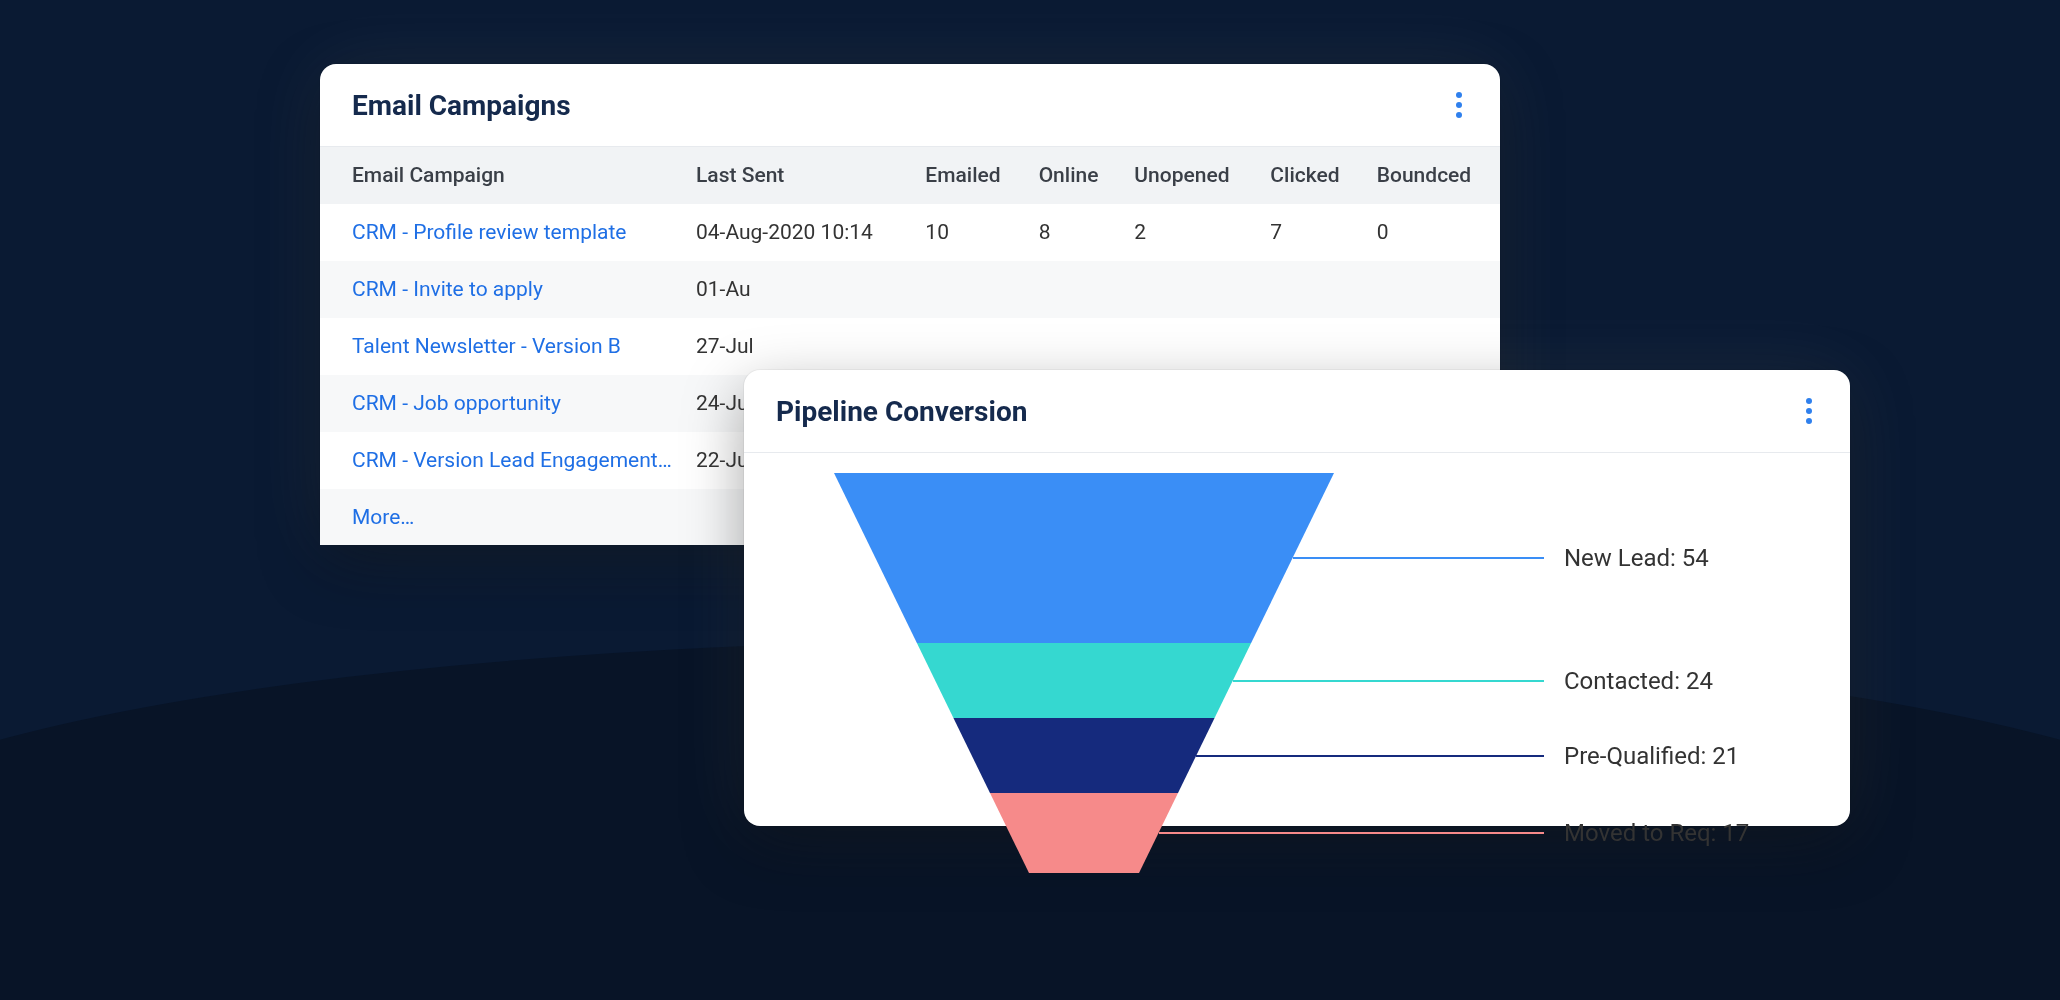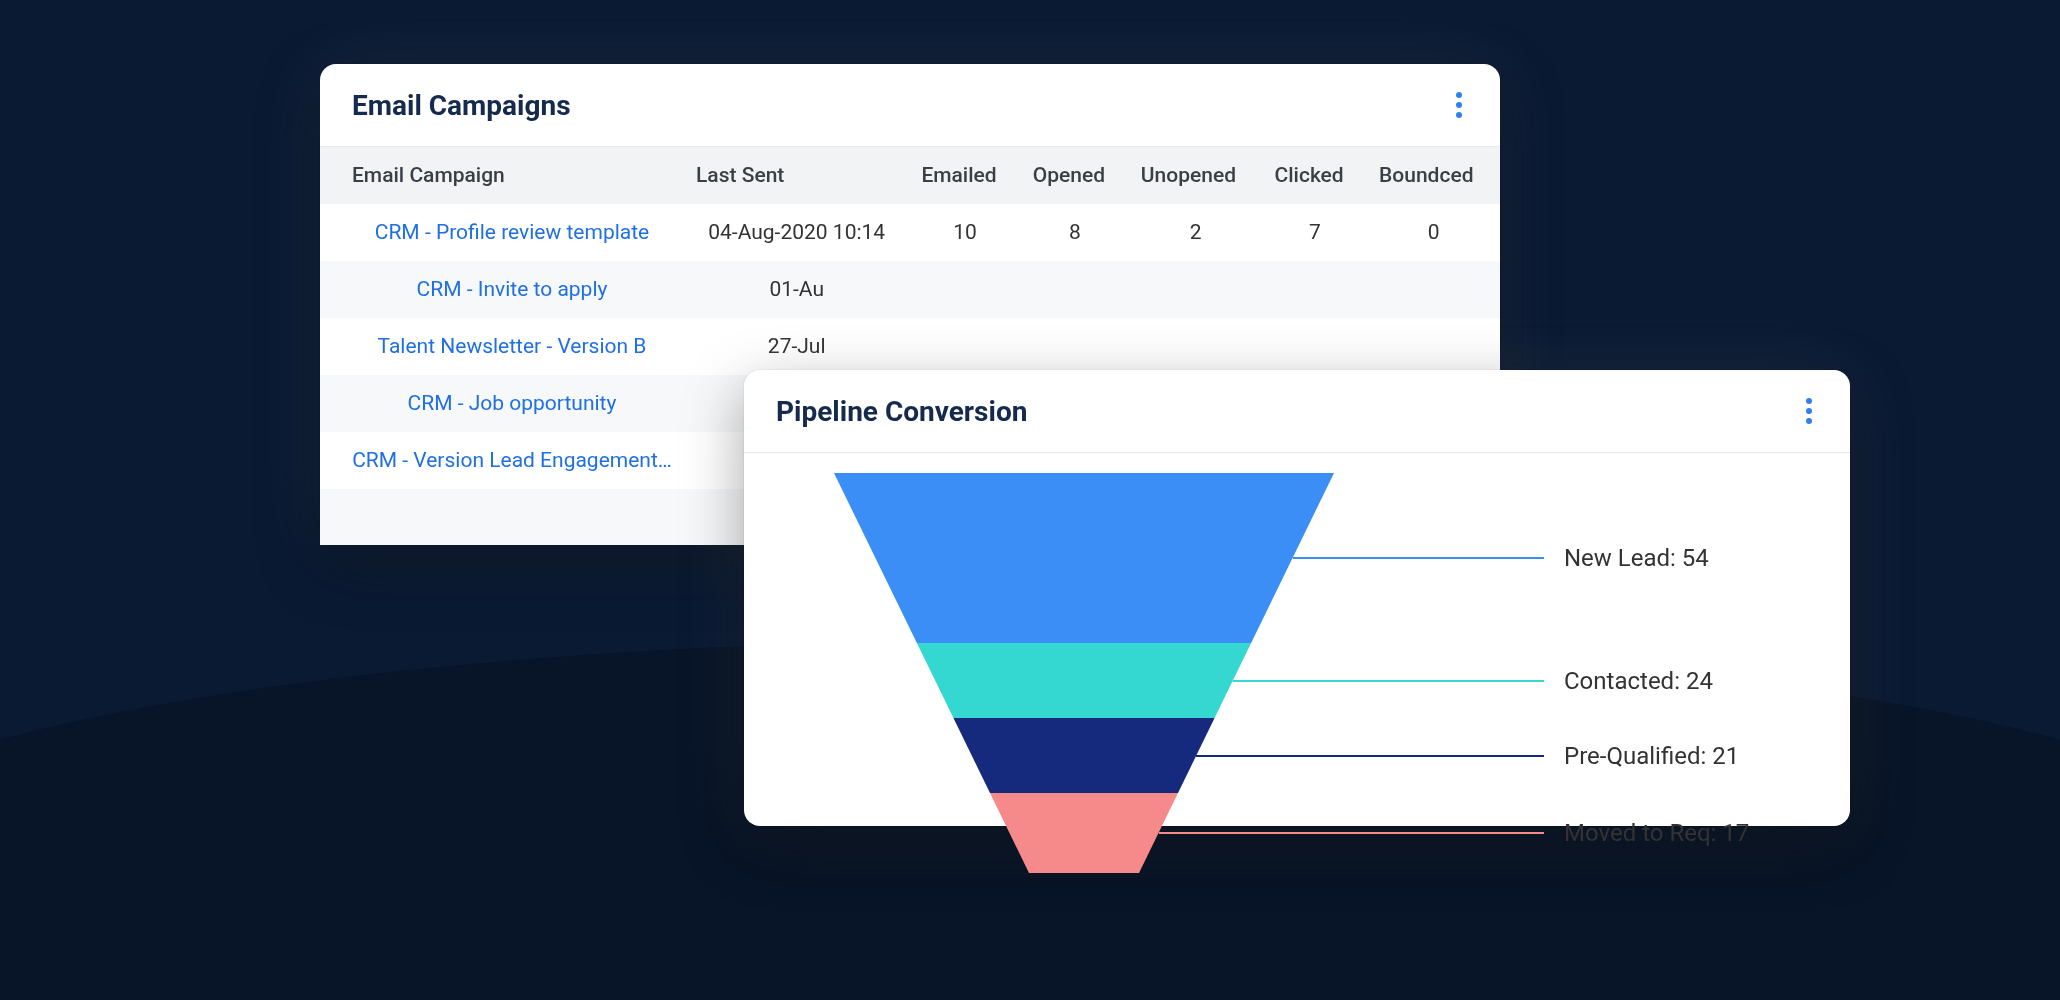--- a/index.html
+++ b/index.html
@@ -74,21 +74,20 @@
     font-weight: 500;
     color: #3a3f47;
     background: #f1f3f5;
     padding: 16px 12px;
   }
   .campaign-table thead th:first-child { padding-left: 32px; width: 320px; }
   .campaign-table tbody td {
     padding: 16px 12px;
     color: #333;
     border-top: 1px solid transparent;
-    text-align: center;
   }
   .campaign-table tbody td:first-child { padding-left: 32px; }
   .campaign-table tbody tr:nth-child(even) { background: #f7f8f9; }
   .link { color: #1f6fe5; cursor: pointer; }
   .num  { color: #1f6fe5; }
   .more-row td { padding: 20px 32px 26px 32px; }
 
   
   .pipeline {
     left: 744px;
@@ -145,21 +144,21 @@
         <span></span>
         <span></span>
     </div>
   </div>
   <table class="campaign-table">
     <thead>
       <tr>
         <th>Email Campaign</th>
         <th>Last Sent</th>
         <th>Emailed</th>
-        <th>Opened</th>
+        <th>Online</th>
         <th>Unopened</th>
         <th>Clicked</th>
         <th>Boundced</th>
       </tr>
     </thead>
     <tbody id="campaign-body">
         <tr>
           <td><span class="link">CRM - Profile review template</span></td>
           <td>04-Aug-2020 10:14</td>
           <td class="num">10</td>

